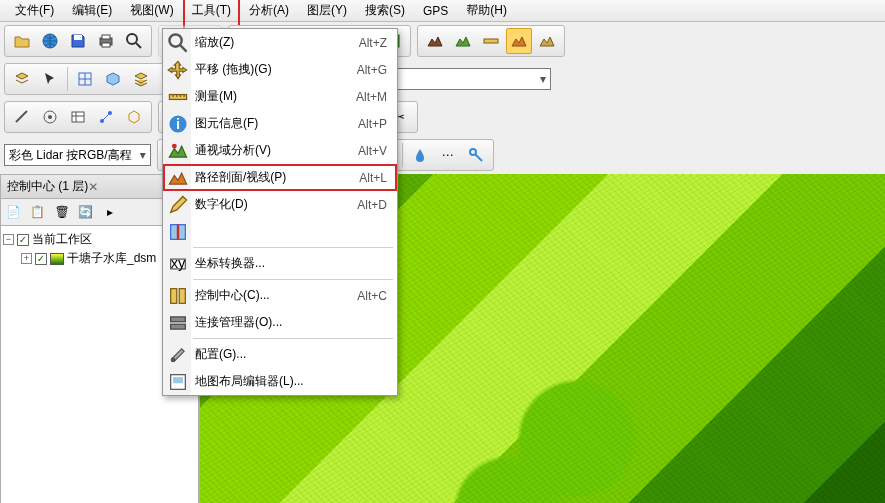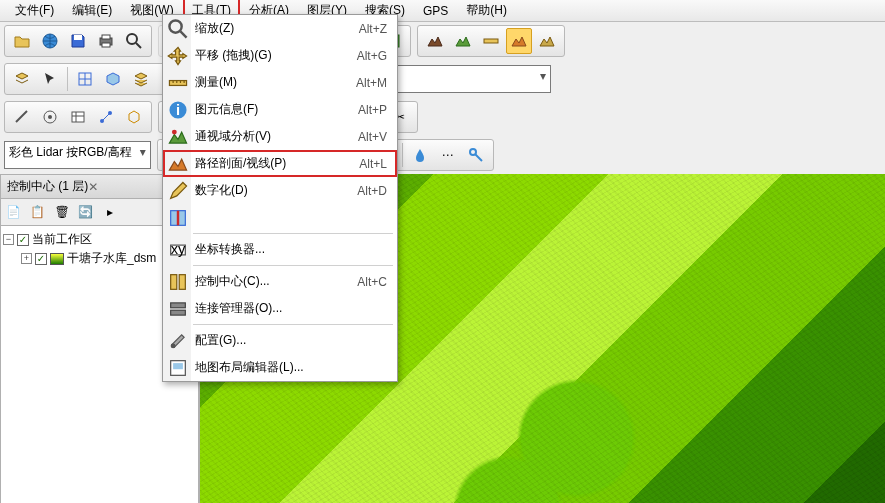--- a/index.html
+++ b/index.html
@@ -5,40 +5,40 @@
 *{box-sizing:border-box;margin:0;padding:0;font-family:"Microsoft YaHei",SimSun,sans-serif;font-size:12px;}
 body{width:885px;height:503px;background:#efefef;overflow:hidden;position:relative;}
 .menubar{display:flex;height:22px;background:linear-gradient(#f9f9f9,#e8e8e8);border-bottom:1px solid #bcbcbc;padding-left:6px;align-items:center;}
 .menubar .mi{padding:2px 9px;cursor:default;}
 .menubar .mi.hl{border:2px solid #d62828;padding:12px 7px;}
 .toolrow{display:flex;padding:3px 4px;gap:6px;flex-wrap:nowrap;align-items:center;}
 .toolgrp{display:flex;background:linear-gradient(#fcfcfc,#e4e4e4);border:1px solid #b8b8b8;border-radius:3px;padding:2px 4px;align-items:center;gap:2px;}
 .tbtn{width:26px;height:26px;display:flex;align-items:center;justify-content:center;border:1px solid transparent;border-radius:2px;cursor:default;}
 .tbtn svg{width:18px;height:18px;}
 .sep{width:1px;height:24px;background:#c0c0c0;margin:0 2px;}
-.droplabel{border:1px solid #7a7a7a;background:#fff;height:28px;min-width:140px;padding:2px 18px 2px 4px;position:relative;font-size:12px;line-height:16px;}
+.droplabel{border:1px solid #7a7a7a;background:#fff;height:22px;min-width:140px;padding:2px 18px 2px 4px;position:relative;font-size:12px;line-height:16px;}
 .droplabel::after{content:"▾";position:absolute;right:4px;top:2px;color:#555;}
 .main{display:flex;height:calc(100% - 22px);}
 .left{width:200px;background:#efefef;display:flex;flex-direction:column;border-right:1px solid #b0b0b0;}
 .panelhdr{background:linear-gradient(#eaeaea,#d7d7d7);border:1px solid #b0b0b0;padding:3px 6px;display:flex;align-items:center;}
 .panelhdr .close{color:#666;cursor:default;}
 .minitb{display:flex;padding:2px;gap:2px;border:1px solid #b0b0b0;border-top:none;}
 .minitb .mb{width:22px;height:22px;display:flex;align-items:center;justify-content:center;}
 .tree{flex:1;background:#fff;border:1px solid #b0b0b0;border-top:none;padding:4px 2px;overflow:auto;}
 .tnode{display:flex;align-items:center;gap:3px;padding:1px 0;white-space:nowrap;}
 .tw{width:11px;height:11px;border:1px solid #888;display:flex;align-items:center;justify-content:center;font-size:9px;line-height:9px;color:#444;}
 .cb{width:12px;height:12px;border:1px solid #666;display:flex;align-items:center;justify-content:center;font-size:10px;color:#1a6b00;}
 .mapwrap{flex:1;position:relative;overflow:hidden;}
 .map{position:absolute;inset:0;background:
  radial-gradient(circle at 55% 55%, #6fc410 0 12%, transparent 13%),
  radial-gradient(circle at 45% 70%, #6fc410 0 10%, transparent 11%),
  linear-gradient(135deg,#2e7d00 0 8%,#5faa00 8% 20%,#8cd200 20% 35%,#b6e93d 35% 50%,#78c400 50% 65%,#3f8f00 65% 80%,#2a6c00 80%);
  filter:contrast(1.1);}
 .map::after{content:"";position:absolute;inset:0;background:repeating-linear-gradient(45deg,rgba(0,0,0,.04) 0 2px,transparent 2px 5px),repeating-linear-gradient(-30deg,rgba(0,0,0,.05) 0 1px,transparent 1px 4px);}
-.menu{position:absolute;left:162px;top:14px;width:236px;background:linear-gradient(90deg,#f2f2f2 0 28px,#fff 28px);border:1px solid #9a9a9a;box-shadow:2px 3px 6px rgba(0,0,0,.3);z-index:50;}
+.menu{position:absolute;left:162px;top:28px;width:236px;background:linear-gradient(90deg,#f2f2f2 0 28px,#fff 28px);border:1px solid #9a9a9a;box-shadow:2px 3px 6px rgba(0,0,0,.3);z-index:50;}
 .menu .row{display:flex;align-items:center;height:27px;padding:0 10px 0 4px;cursor:default;}
 .menu .row.sel{outline:2px solid #d62828;outline-offset:-2px;}
 .menu .ic{width:22px;height:22px;margin-right:6px;display:flex;align-items:center;justify-content:center;}
 .menu .lbl{flex:1;}
 .menu .sc{color:#555;}
 .menu hr{border:none;border-top:1px solid #d0d0d0;margin:2px 4px 2px 30px;}
 </style>
 </head>
 <body>
 

